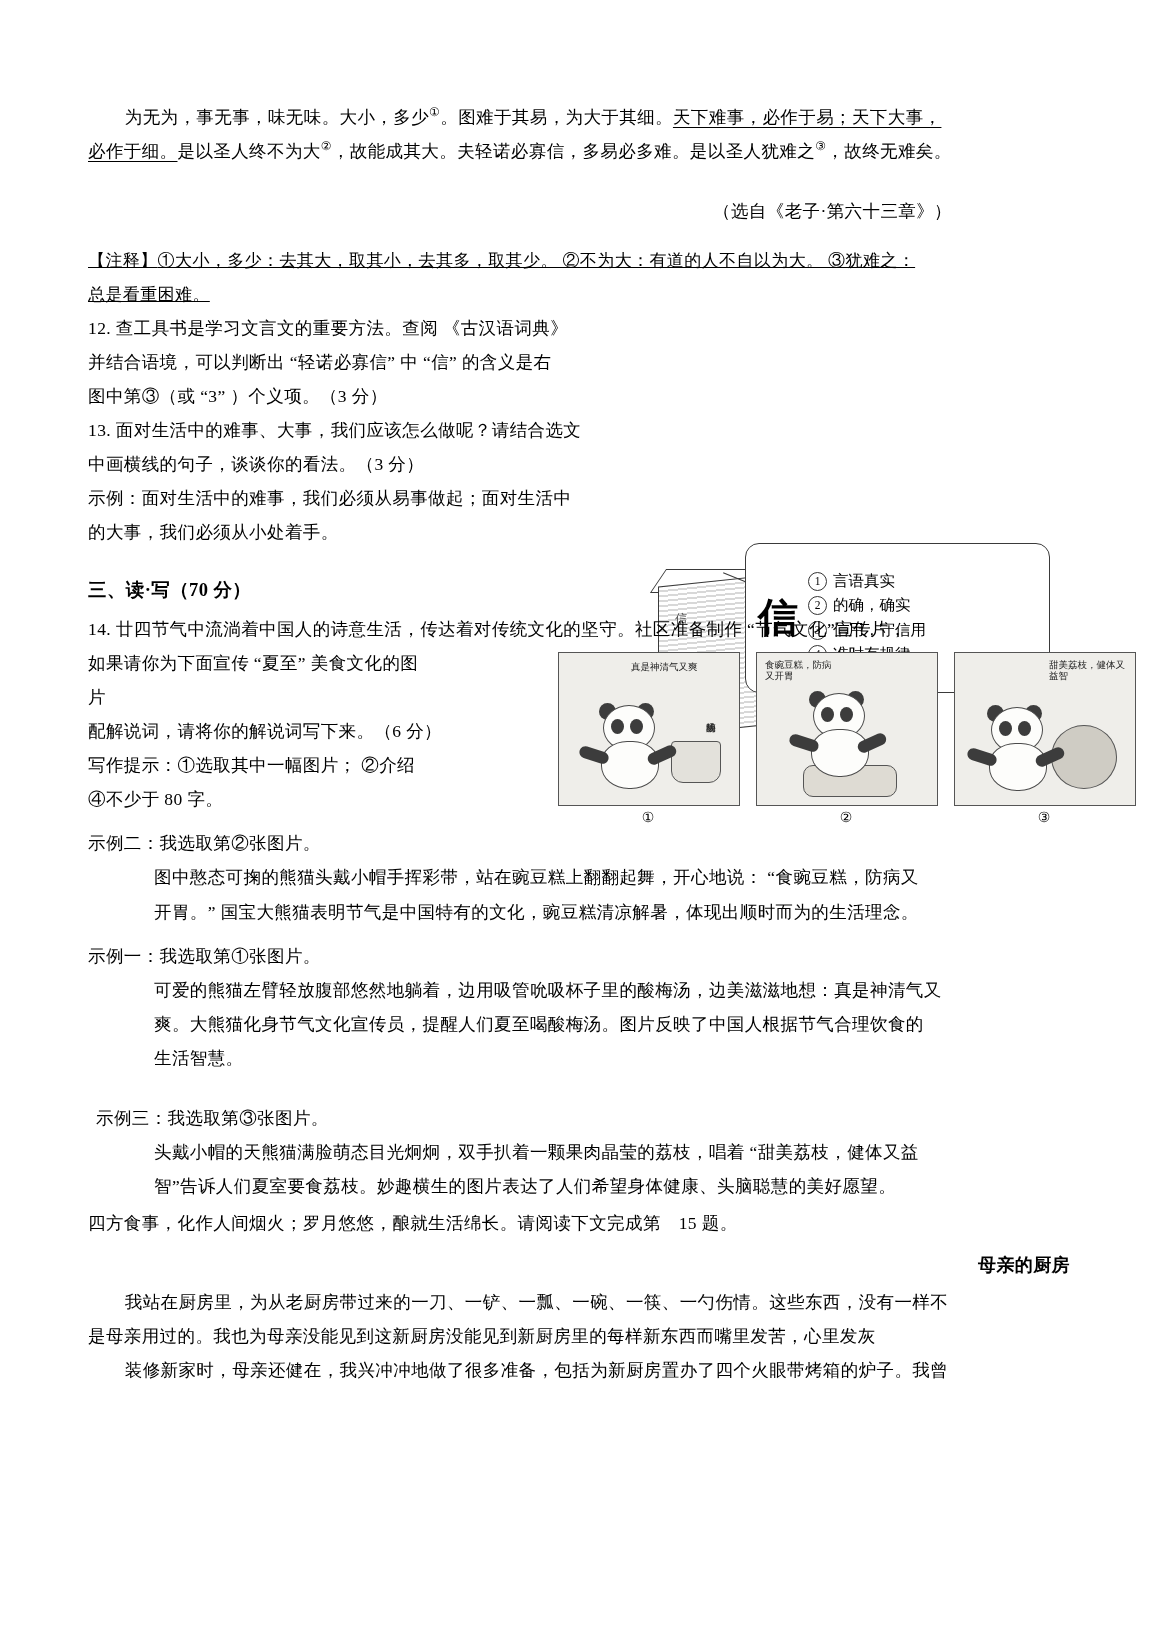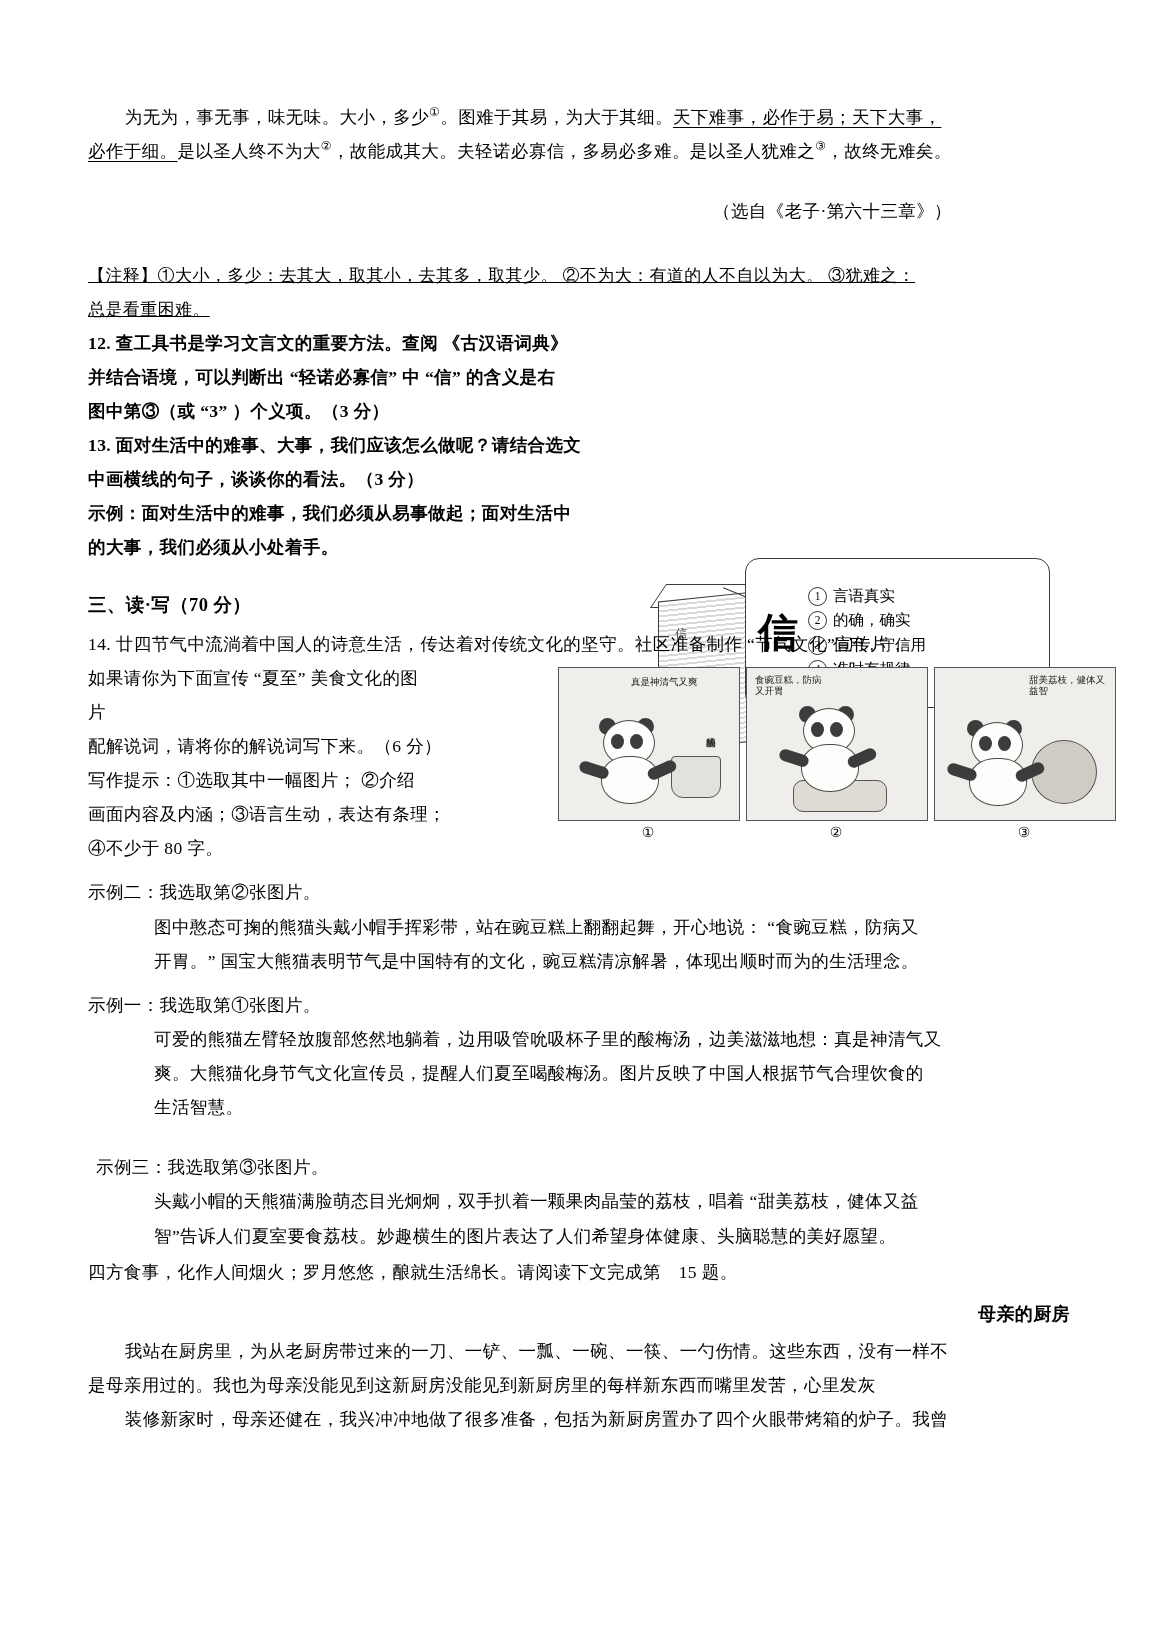--- a/index.html
+++ b/index.html
@@ -32,32 +32,32 @@
     line-height: 1.95;
     font-size: 17.5px;
     letter-spacing: 0.4px;
   }
   .indent2 { text-indent: 2.1em; }
   .u { text-decoration: underline; text-underline-offset: 4px; }
   .right-src {
     text-align: right;
     padding-right: 118px;
     margin-top: 26px;
-    margin-bottom: 31px;
+    margin-bottom: 16px;
     font-size: 17.5px;
   }
   .note { font-size: 17px; line-height: 1.95; text-decoration: underline; }
   .sup { font-size: 12px; vertical-align: super; }
 
   
   .q-block {
     position: relative;
     min-height: 0;
   }
-  .q-text-narrow { width: 560px; font-weight: bold; }
+  .q-text-narrow { width: 560px; }
 
   .dict-fig {
     position: absolute;
     right: 10px;
     top: 232px;
     width: 420px;
     height: 200px;
   }
   .dict-book {
     position: absolute;
@@ -150,21 +150,21 @@
 
   
   .q14-wrap { position: relative; }
   .q14-narrow { width: 400px; }
   .photos {
     position: absolute;
     right: 12px;
     top: 40px;
     width: 500px;
     display: flex;
-    gap: 8px;
+    gap: 18px;
   }
   .photo-cell { width: 180px; }
   .photo {
     width: 180px;
     height: 152px;
     border: 1.2px solid #555;
     background: #efeeea;
     position: relative;
     overflow: hidden;
   }
@@ -318,21 +318,20 @@
 
     <p class="section-title">三、读·写（70 分）</p>
 
     <div class="q14-wrap">
       <p>14. 廿四节气中流淌着中国人的诗意生活，传达着对传统文化的坚守。社区准备制作 “节气文化”宣传片，</p>
       <div class="q14-narrow">
         <p>如果请你为下面宣传 “夏至” 美食文化的图</p>
         <p>片</p>
         <p>配解说词，请将你的解说词写下来。（6 分）</p>
         <p>写作提示：①选取其中一幅图片； ②介绍</p>
-        <p>画面内容及内涵；③语言生动，表达有条理；</p>
         <p>④不少于 80 字。</p>
       </div>
 
       <div class="photos">
         <div class="photo-cell">
           <div class="photo">
             <div class="hand" style="left:72px; top:8px;">真是神清气又爽</div>
             <div class="hand" style="left:146px; top:62px; writing-mode:vertical-rl;">酸梅汤</div>
             <div class="prop cup"></div>
             <div class="panda">

